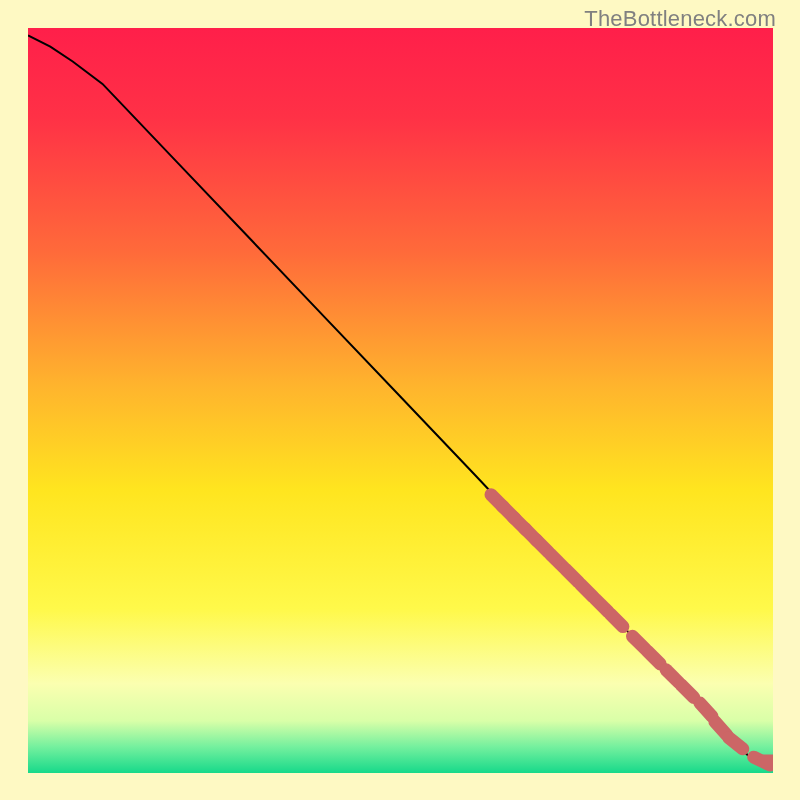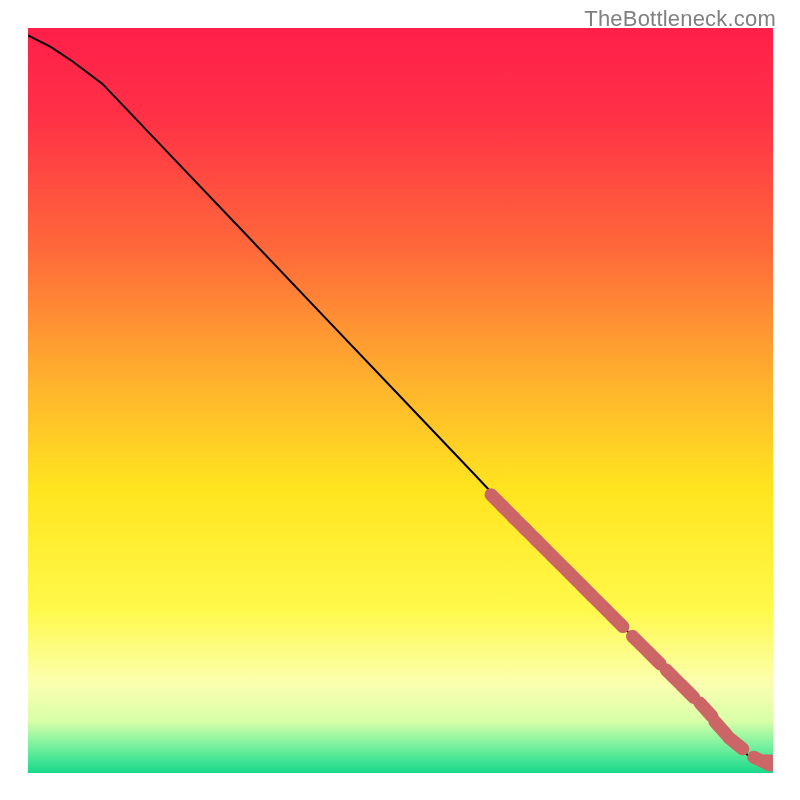--- a/index.html
+++ b/index.html
@@ -8,21 +8,21 @@
     width: 800px;
     height: 800px;
     background: #000;
     overflow: hidden;
     font-family: Arial, Helvetica, sans-serif;
   }
   .stage {
     position: relative;
     width: 800px;
     height: 800px;
-    background: #ffffff;
+    background: #fef9c3;
   }
   .plot {
     position: absolute;
     left: 28px;
     top: 28px;
     width: 745px;
     height: 745px;
     overflow: hidden;
   }
   .watermark {

